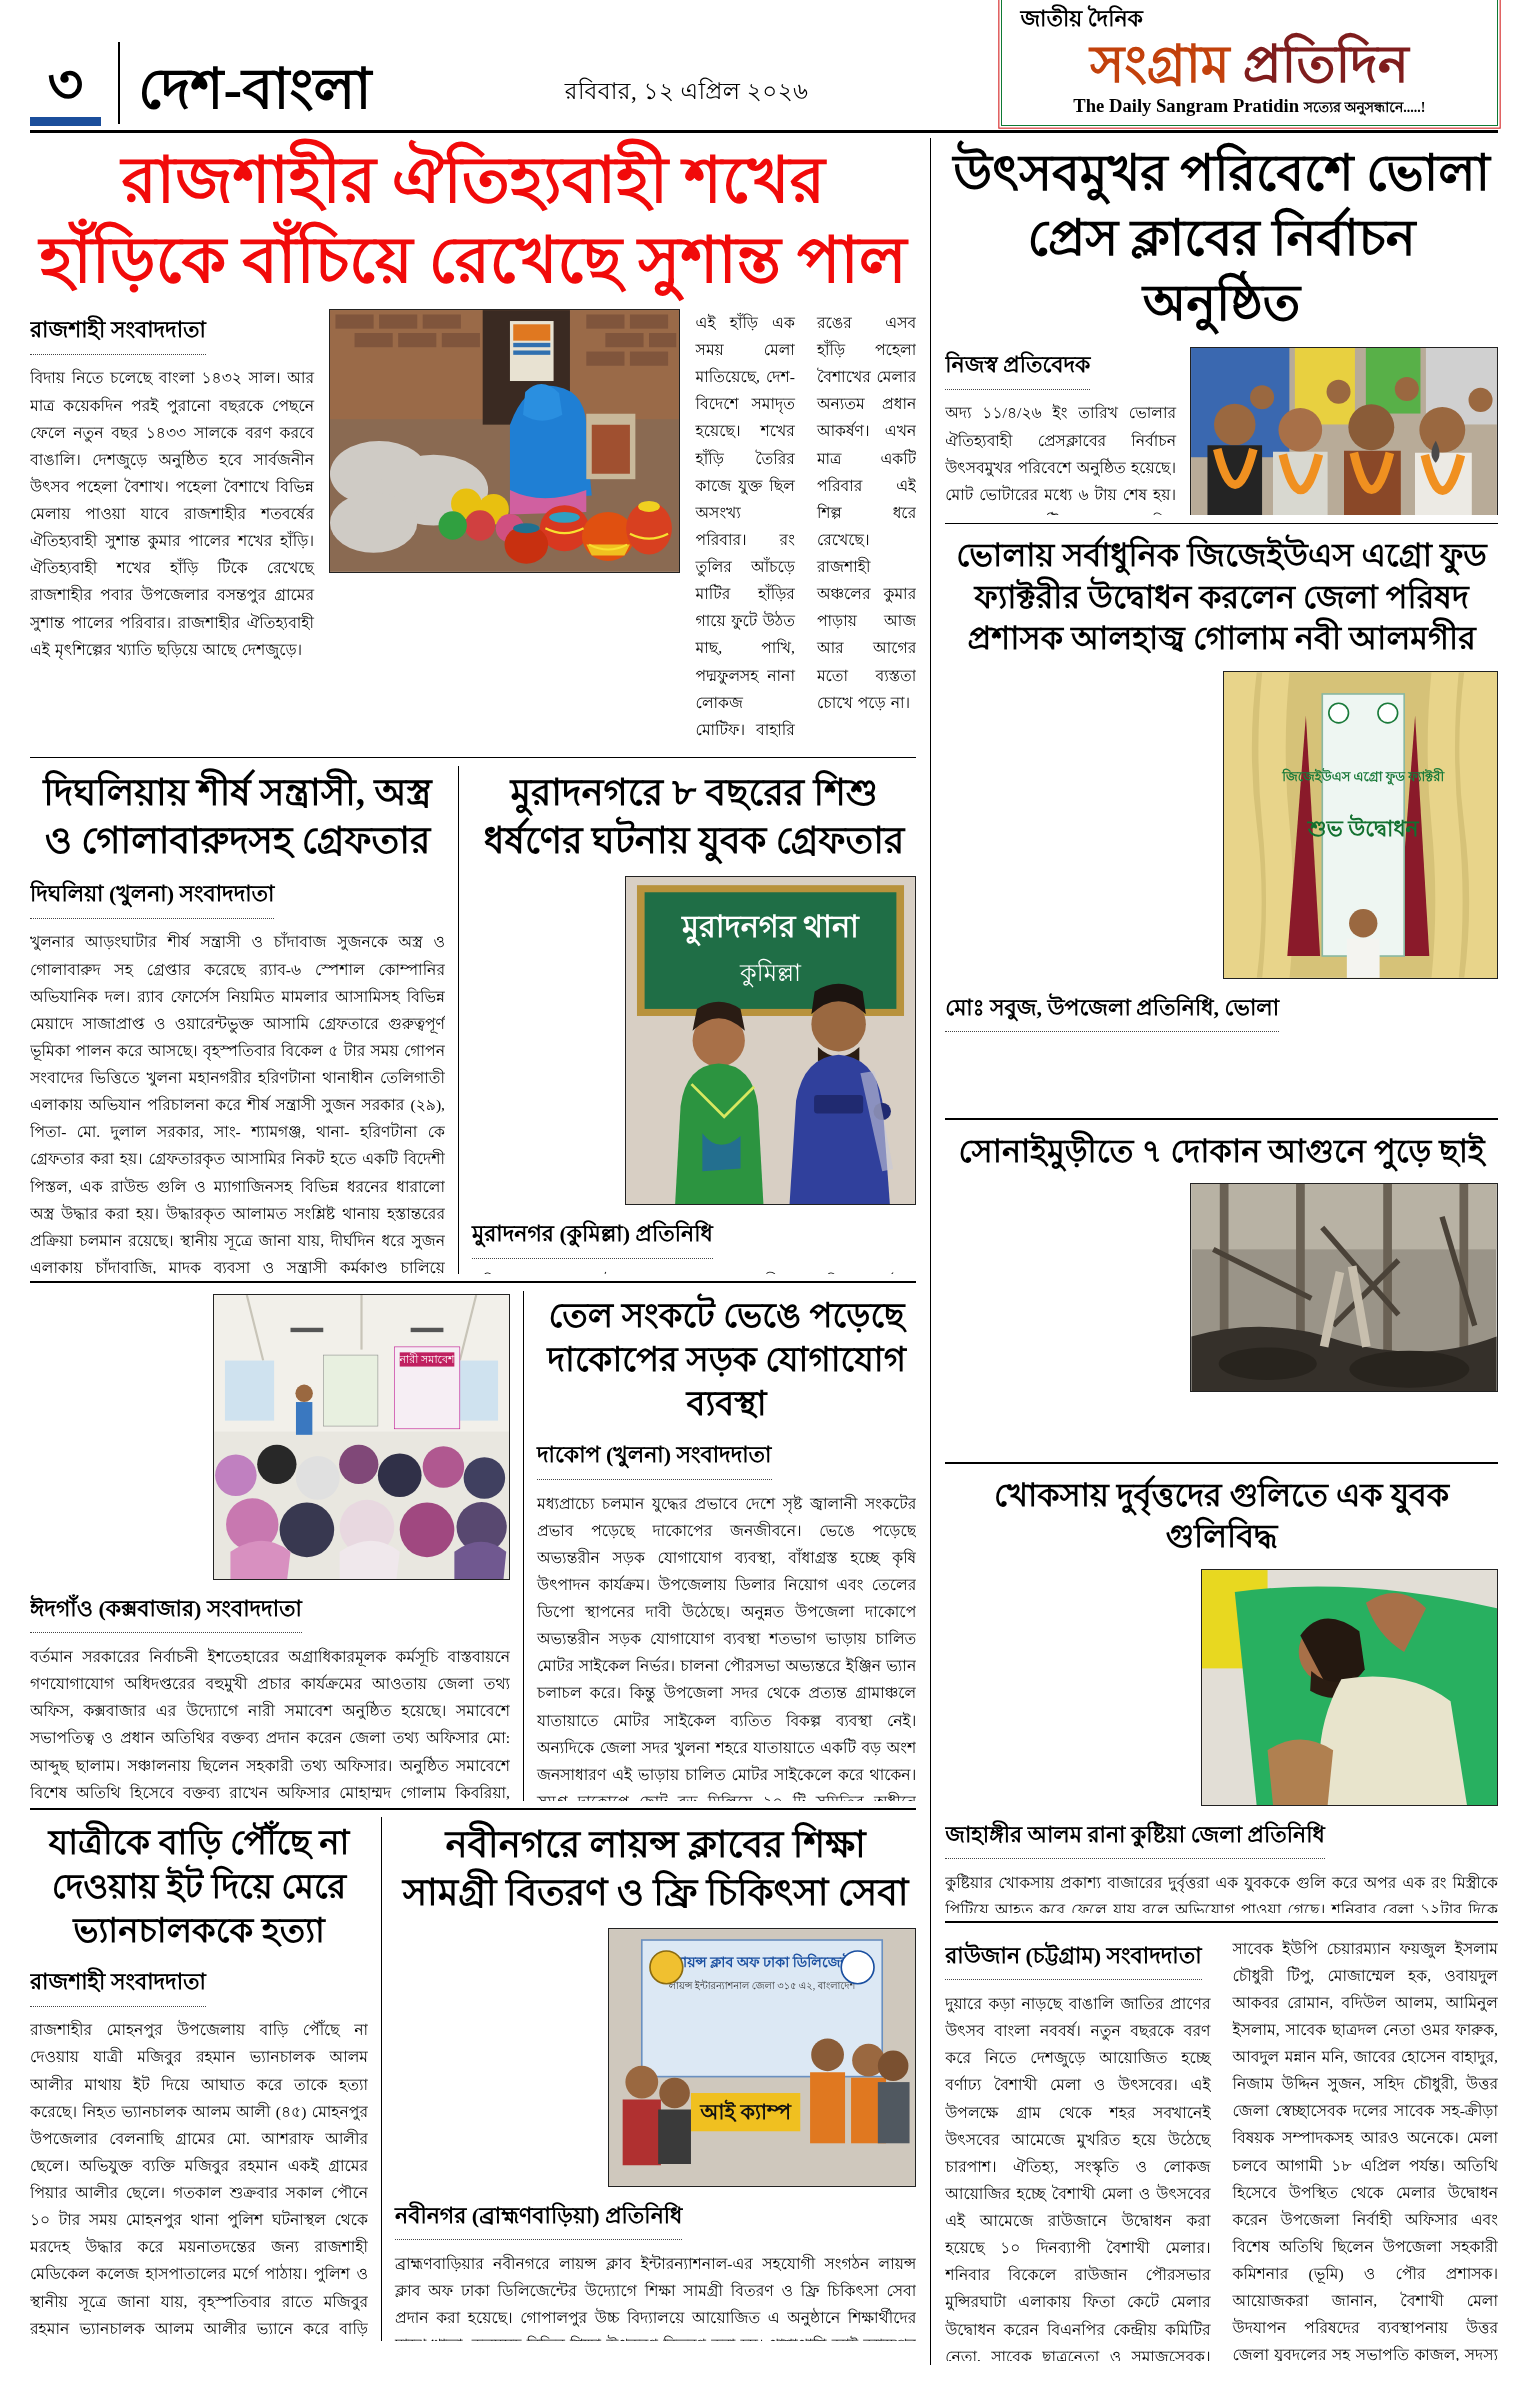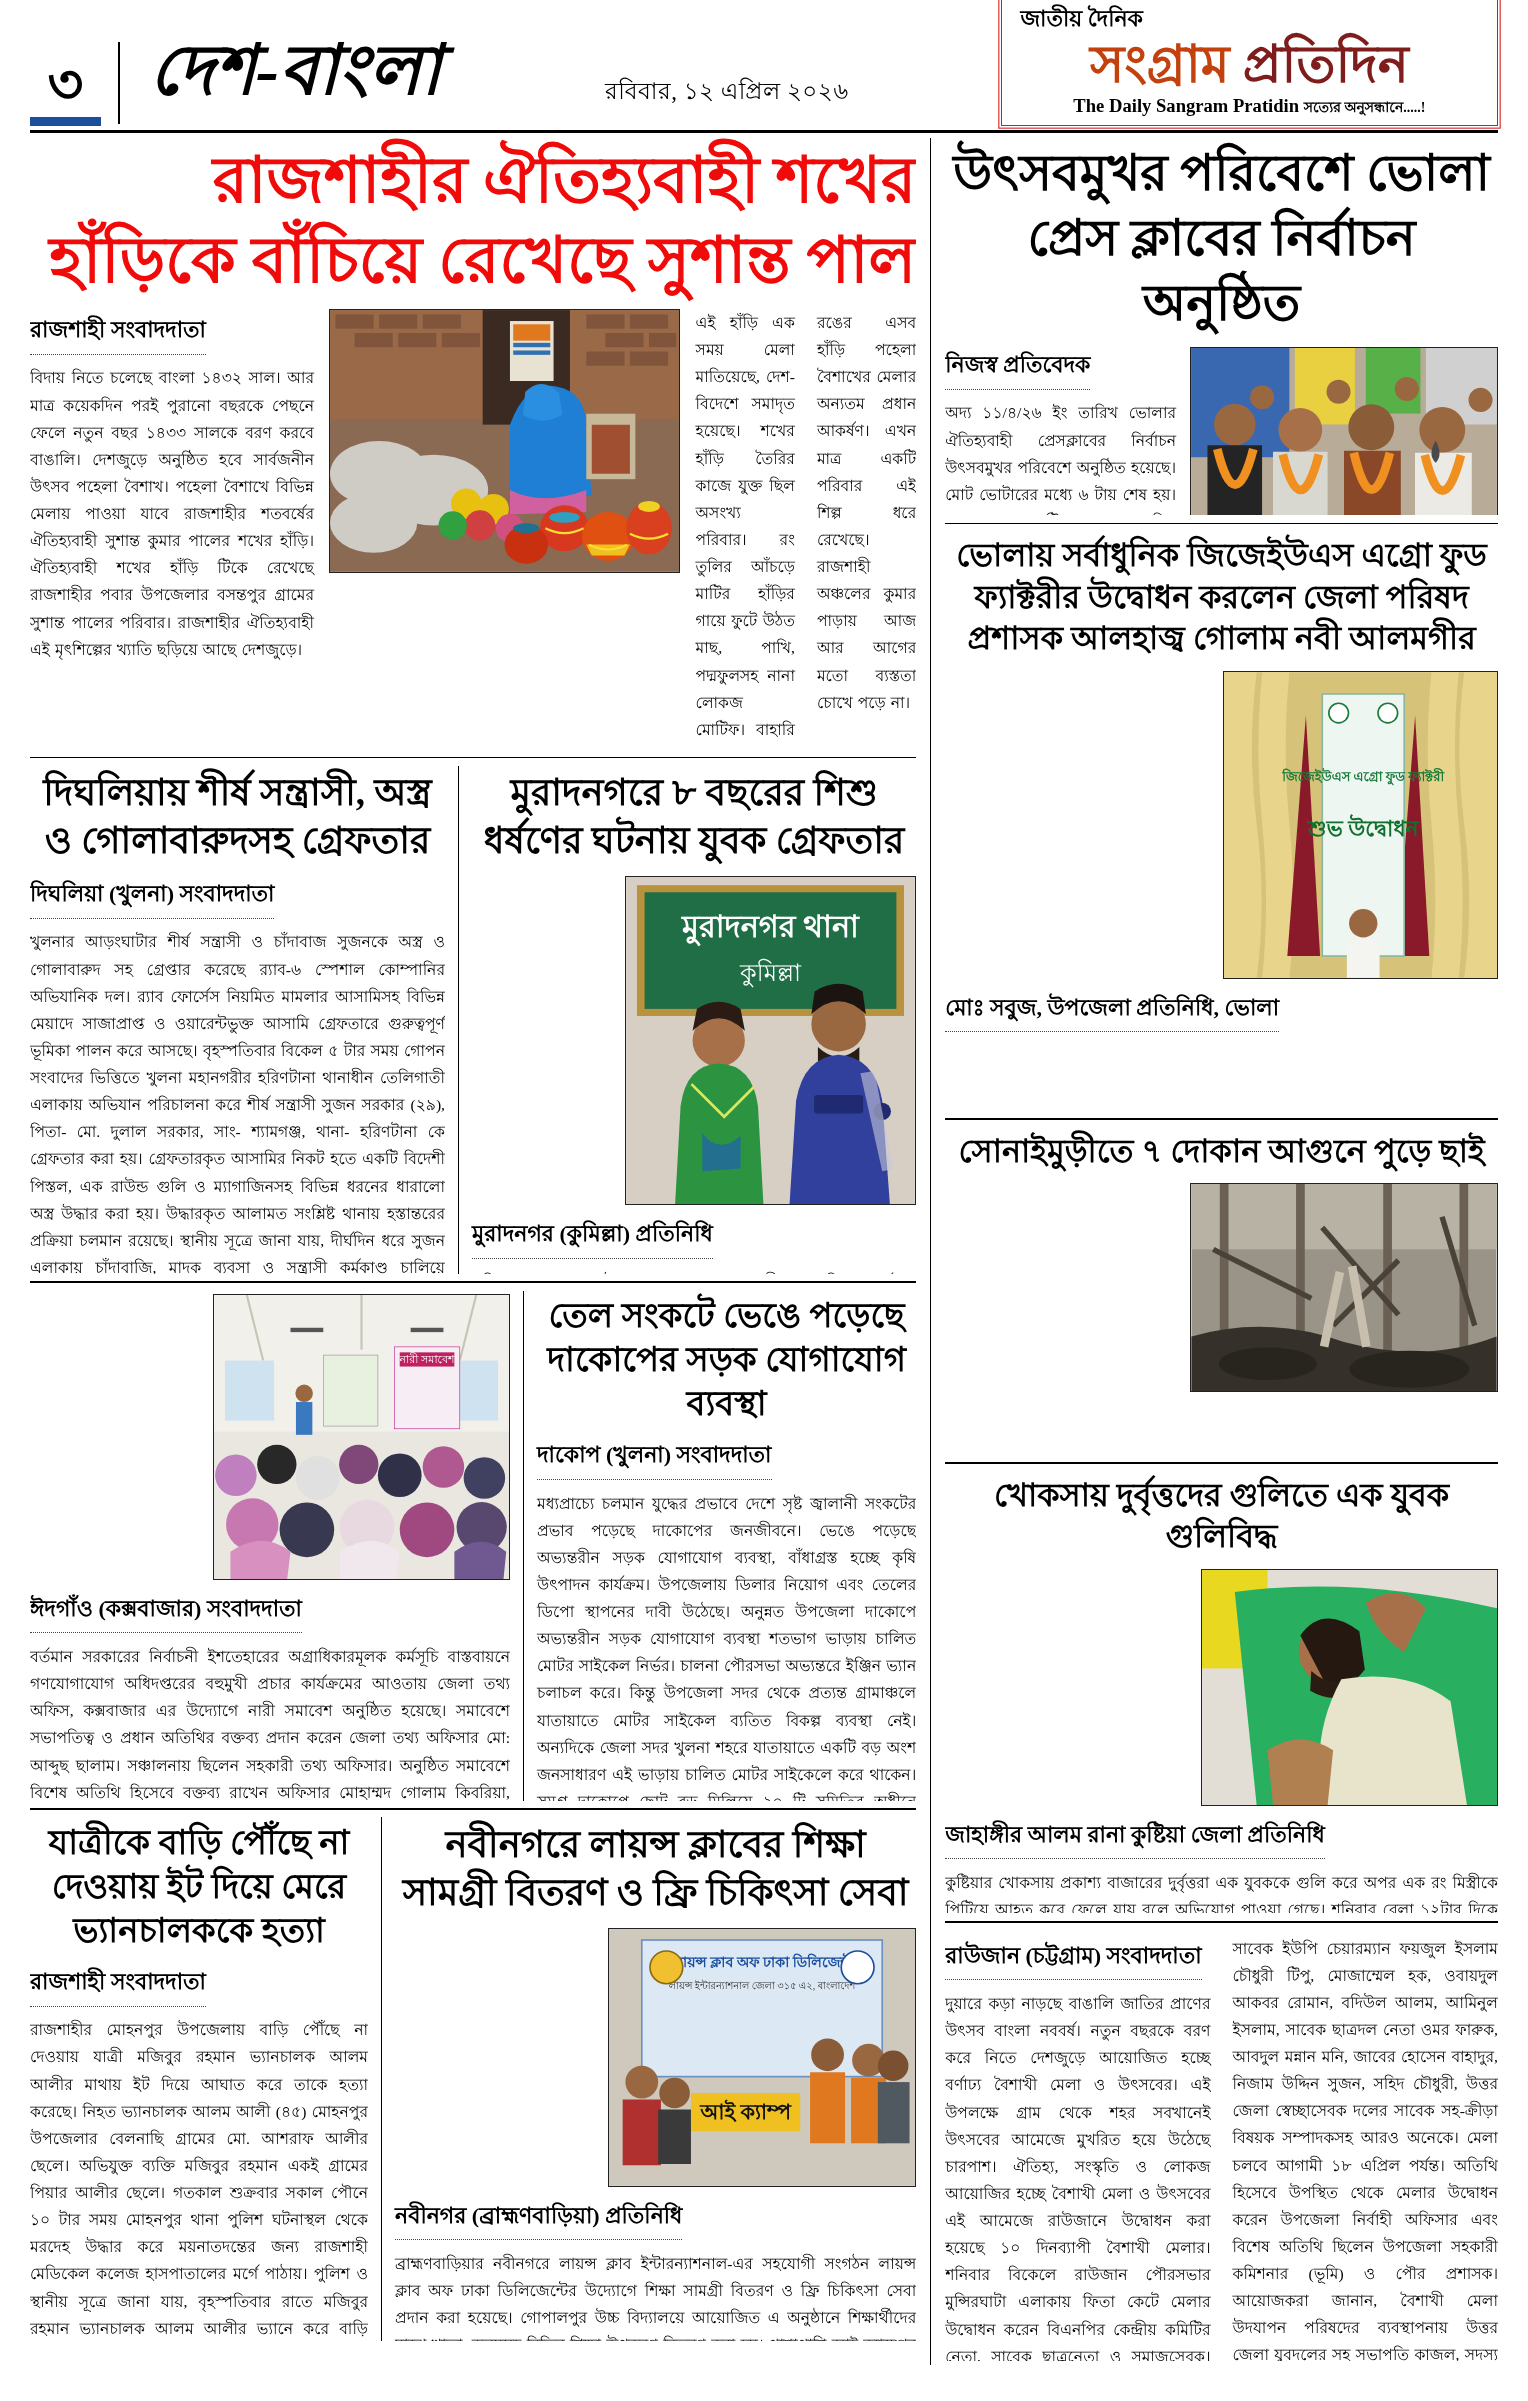--- a/index.html
+++ b/index.html
@@ -8,42 +8,42 @@
     font-family:"Liberation Serif","DejaVu Serif",serif;
     position:relative;box-sizing:border-box;padding:22px 30px 16.4px 30px;overflow:hidden;
   }
   
   .topbar{display:flex;align-items:flex-end;justify-content:space-between;height:104px;}
   .topbar-left{display:flex;align-items:flex-end;gap:14px;}
   .pageno-wrap{display:flex;flex-direction:column;align-items:center;}
   .pageno{font-size:55px;font-weight:bold;line-height:1;}
   .blue-bar{width:71px;height:8.7px;background:#1b4e9b;margin-top:5.5px;}
   .head-vline{width:1.6px;height:82px;background:#000;margin:0 3.3px 2.2px 3.3px;}
-  .section-title{font-size:70px;font-weight:bold;margin:12px;line-height:1;padding-bottom:7.6px;font-style:italic;}
+  .section-title{font-size:56px;font-weight:bold;margin:1px;line-height:1;padding-bottom:7.6px;}
   .date-slot{font-size:23px;padding-bottom:14px;letter-spacing:0.5px;}
   .masthead{border:1.6px solid #0e7a33;box-shadow:0 0 0 1.6px #fff,0 0 0 2.7px #d42222;
     padding:7.6px 18.6px 5.5px 18.6px;text-align:center;min-width:458px;}
   .masthead .tagline{font-size:22px;font-weight:bold;text-align:left;}
   .masthead .brand{font-size:52px;font-weight:bold;line-height:1.05;}
   .masthead .green{color:#c2410c;}
   .masthead .red{color:#7f1d1d;}
   .masthead .subline{font-size:18.6px;font-weight:bold;margin-top:2.2px;}
   .masthead .subline .bn{font-size:14px;font-weight:bold;}
   .header-rule{height:2.2px;background:#000;margin-top:4.4px;}
   
   .content{display:flex;margin-top:5.5px;height:2227px;}
   .left-zone{width:901px;padding-right:14px;border-right:1.6px solid #000;}
   .right-zone{width:562px;padding-left:14px;}
   .art{overflow:hidden;box-sizing:border-box;}
   .hline{height:1.6px;background:#000;margin:7.6px 0;}
   .row{display:flex;}
   .row > .art + .art{border-left:1.1px solid #000;margin-left:13px;padding-left:13px;}
   
   .headline{font-weight:bold;text-align:center;line-height:1.3;margin:3.3px 0 7.6px 0;}
-  .h-red{color:#f10a0a;font-size:64px;line-height:1.25;text-align:right;}
+  .h-red{color:#f10a0a;font-size:64px;line-height:1.25;}
   .h-xl{font-size:50px;}
   .h-lg{font-size:32px;}
   .h-md{font-size:37px;}
   .h-sm{font-size:34px;}
   .byline{font-size:22px;font-weight:bold;display:inline-block;
     border-bottom:1.6px dotted #444;padding-bottom:4.4px;margin:3.3px 0 9.8px 0;}
   .body-txt{font-size:15.6px;line-height:1.74;text-align:justify;word-spacing:1.1px;}
   .cols-2{columns:2;column-gap:22px;}
   figure{margin:0;}
   .photo{border:1.1px solid #222;display:block;}

